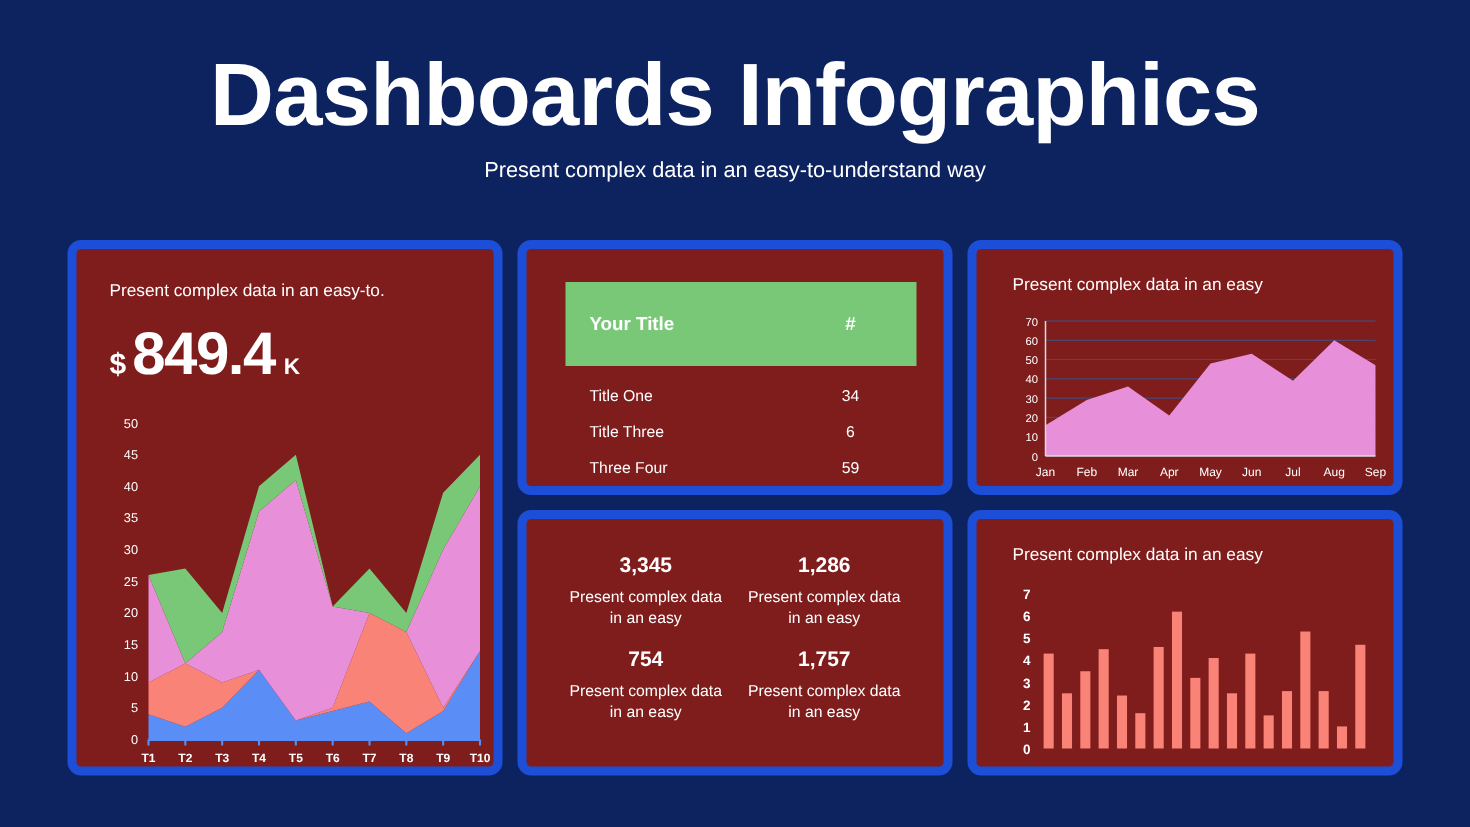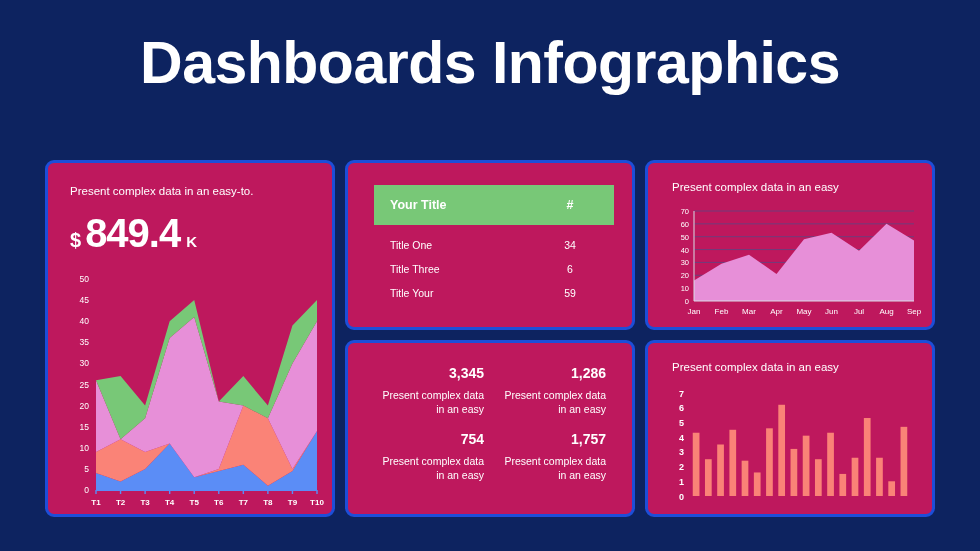--- a/index.html
+++ b/index.html
@@ -37,22 +37,22 @@
     top: 160px;
     width: 890px;
     height: 357px;
     display: grid;
     grid-template-columns: 290px 290px 290px;
     grid-template-rows: 170px 177px;
     column-gap: 10px;
     row-gap: 10px;
   }
   .card {
-    background: #be185d;
-    border: 3px solid #1d4ed8;
+    background: #7f1d1d;
+    border: 6px solid #1d4ed8;
     border-radius: 9px;
     position: relative;
     overflow: hidden;
   }
   .card-tall { grid-row: 1 / span 2; }
 
   .card-title {
     font-size: 11.5px;
     color: #ffffff;
     font-weight: 400;
@@ -69,21 +69,21 @@
   .kpi-number  { font-size: 40px; font-weight: bold; letter-spacing: -1px; margin-left: 4px; text-align: center; }
   .kpi-unit    { font-size: 15px; font-weight: bold; margin-left: 6px; }
 
   
   .chart-wrap { position: relative; }
 
   
   .table-head {
     margin: 22px 18px 0 26px;
     background: #78c877;
-    height: 40px;
+    height: 56px;
     display: flex;
     align-items: center;
     padding: 0 16px;
   }
   .table-head .th-label { font-size: 12.5px; font-weight: bold; flex: 1; }
   .table-head .th-num   { font-size: 12.5px; font-weight: bold; width: 56px; text-align: center; }
   .table-row {
     margin: 0 18px 0 26px;
     height: 24px;
     display: flex;
@@ -97,21 +97,21 @@
   
   .quad {
     height: 100%;
     padding: 22px 20px 18px 20px;
     display: grid;
     grid-template-columns: 1fr 1fr;
     grid-template-rows: 1fr 1fr;
     align-items: start;
     justify-items: center;
   }
-  .quad-cell { text-align: right; }
+  .quad-cell { text-align: center; }
   .quad-num {
     font-size: 14px;
     font-weight: bold;
     margin-bottom: 7px;
   }
   .quad-desc {
     font-size: 10.5px;
     line-height: 1.35;
     max-width: 110px;
   }
@@ -120,20 +120,21 @@
   .rc-title { position: absolute; left: 24px; top: 18px; }
   .rc-svg   { position: absolute; left: 16px; top: 42px; }
   .bc-title { position: absolute; left: 24px; top: 18px; }
   .bc-svg   { position: absolute; left: 16px; top: 42px; }
 </style>
 </head>
 <body>
 
 <div class="header">
   <div class="main-title">Dashboards Infographics</div>
+  <div class="sub-title">Present complex data in an easy-to-understand way</div>
 </div>
 
 <div class="grid">
 
   <div class="card card-tall">
     <div class="kpi-head">
       <div class="card-title">Present complex data in an easy-to.</div>
       <div class="kpi-value-row">
         <span class="kpi-currency">$</span>
         <span class="kpi-number">849.4</span>
@@ -188,21 +189,21 @@
     <div class="table-rows" id="table-rows">
         <div class="table-row">
           <div class="td-label">Title One</div>
           <div class="td-num">34</div>
         </div>
         <div class="table-row">
           <div class="td-label">Title Three</div>
           <div class="td-num">6</div>
         </div>
         <div class="table-row">
-          <div class="td-label">Title Your</div>
+          <div class="td-label">Three Four</div>
           <div class="td-num">59</div>
         </div>
       </div>
   </div>
 
   <div class="card">
     <div class="card-title rc-title">Present complex data in an easy</div>
     <svg id="monthly-area-svg" class="rc-svg" width="258" height="118">
         <line x1="30" y1="83.14285714285714" x2="250" y2="83.14285714285714" stroke="#3a5590" stroke-width="0.6"></line>
         <line x1="30" y1="70.28571428571429" x2="250" y2="70.28571428571429" stroke="#3a5590" stroke-width="0.6"></line>

